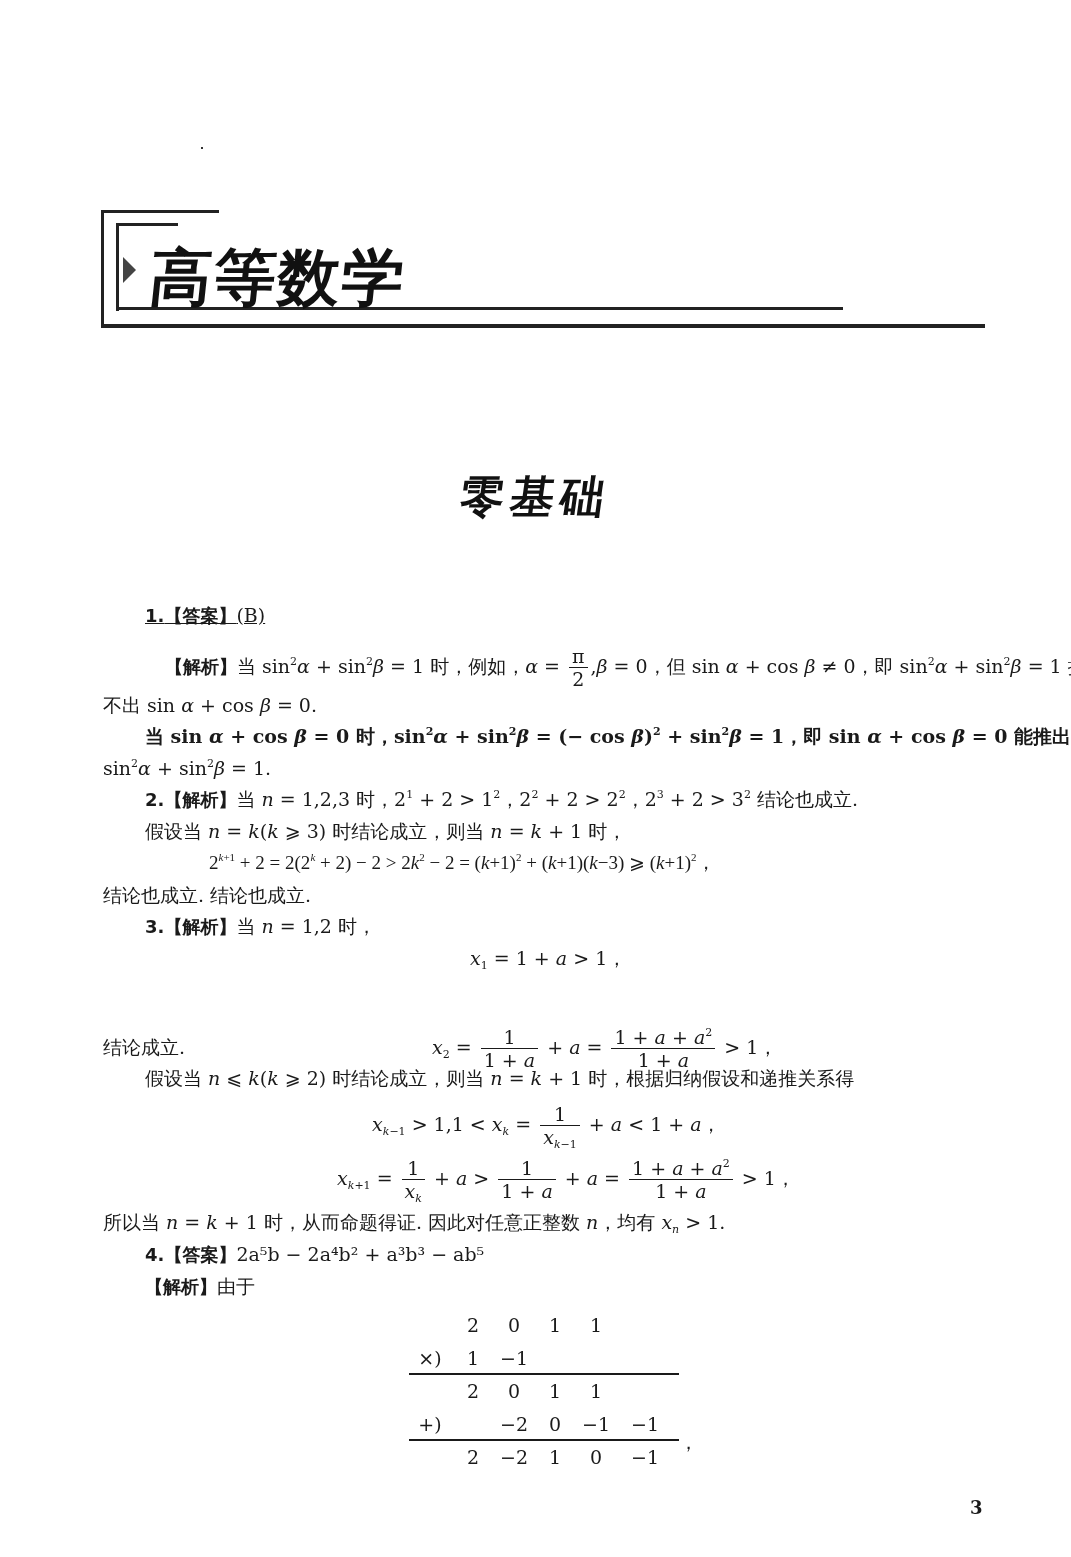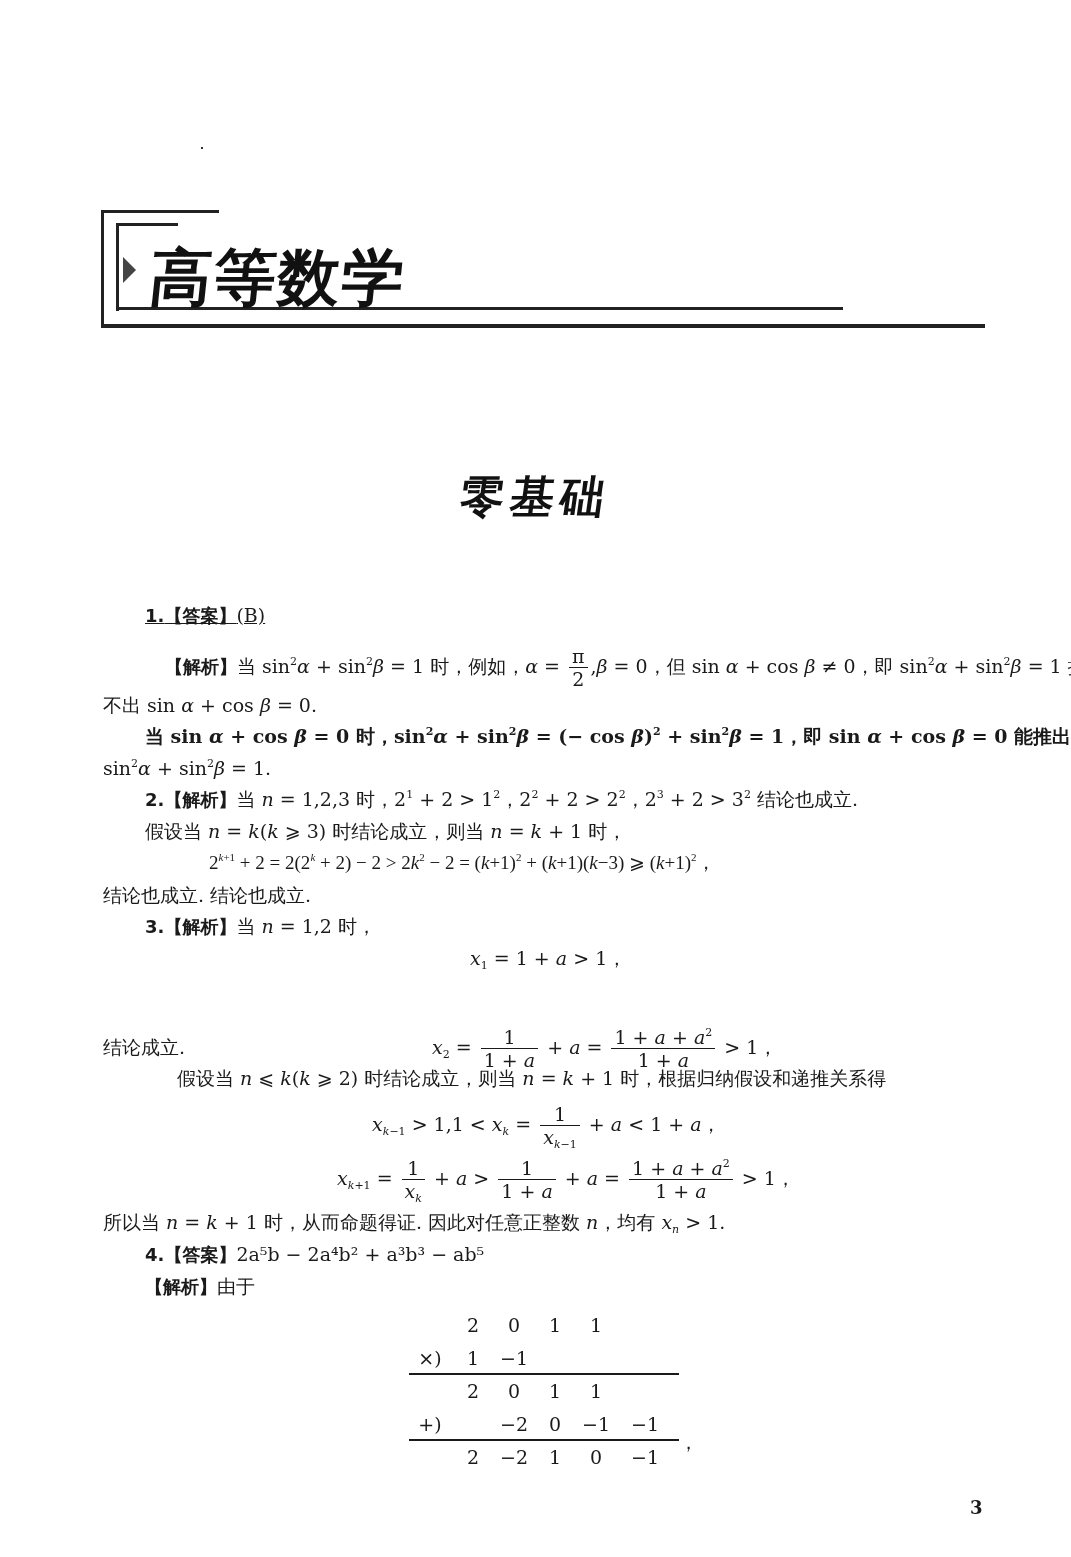--- a/index.html
+++ b/index.html
@@ -93,21 +93,21 @@
   <div class="line" style="left:145px; top:914px;">
     <span class="bold">3.</span><span class="bold">【解析】</span><span>当</span> <i>n</i> = 1,2 <span>时，</span>
   </div>
   <div class="line" style="left:470px; top:946px;">
     <i>x</i><sub>1</sub> = 1 + <i>a</i> &gt; 1，
   </div>
   <div class="line" style="left:388px; top:1026px;margin-left:44px;">
     <i>x</i><sub>2</sub> = <span class="frac"><span class="num">1</span><span class="den">1 + <i>a</i></span></span> + <i>a</i> = <span class="frac"><span class="num">1 + <i>a</i> + <i>a</i><sup>2</sup></span><span class="den">1 + <i>a</i></span></span> &gt; 1，
   </div>
   <div class="line" style="left:103px; top:1035px;">结论成立.</div>
-  <div class="line" style="left:145px; top:1066px;margin-left:32px;">
+  <div class="line" style="left:145px; top:1066px;">
     <span>假设当</span> <i>n</i> ⩽ <i>k</i>(<i>k</i> ⩾ 2) <span>时结论成立，则当</span> <i>n</i> = <i>k</i> + 1 <span>时，根据归纳假设和递推关系得</span>
   </div>
   <div class="line" style="left:372px; top:1103px;">
     <i>x</i><sub><i>k</i>−1</sub> &gt; 1,1 &lt; <i>x</i><sub><i>k</i></sub> = <span class="frac"><span class="num">1</span><span class="den"><i>x</i><sub><i>k</i>−1</sub></span></span> + <i>a</i> &lt; 1 + <i>a</i>，
   </div>
   <div class="line" style="left:337px; top:1157px;">
     <i>x</i><sub><i>k</i>+1</sub> = <span class="frac"><span class="num">1</span><span class="den"><i>x</i><sub><i>k</i></sub></span></span> + <i>a</i> &gt; <span class="frac"><span class="num">1</span><span class="den">1 + <i>a</i></span></span> + <i>a</i> = <span class="frac"><span class="num">1 + <i>a</i> + <i>a</i><sup>2</sup></span><span class="den">1 + <i>a</i></span></span> &gt; 1，
   </div>
   <div class="line" style="left:103px; top:1210px;">
     <span>所以当</span> <i>n</i> = <i>k</i> + 1 <span>时，从而命题得证. 因此对任意正整数</span> <i>n</i><span>，均有</span> <i>x</i><sub><i>n</i></sub> &gt; 1.

